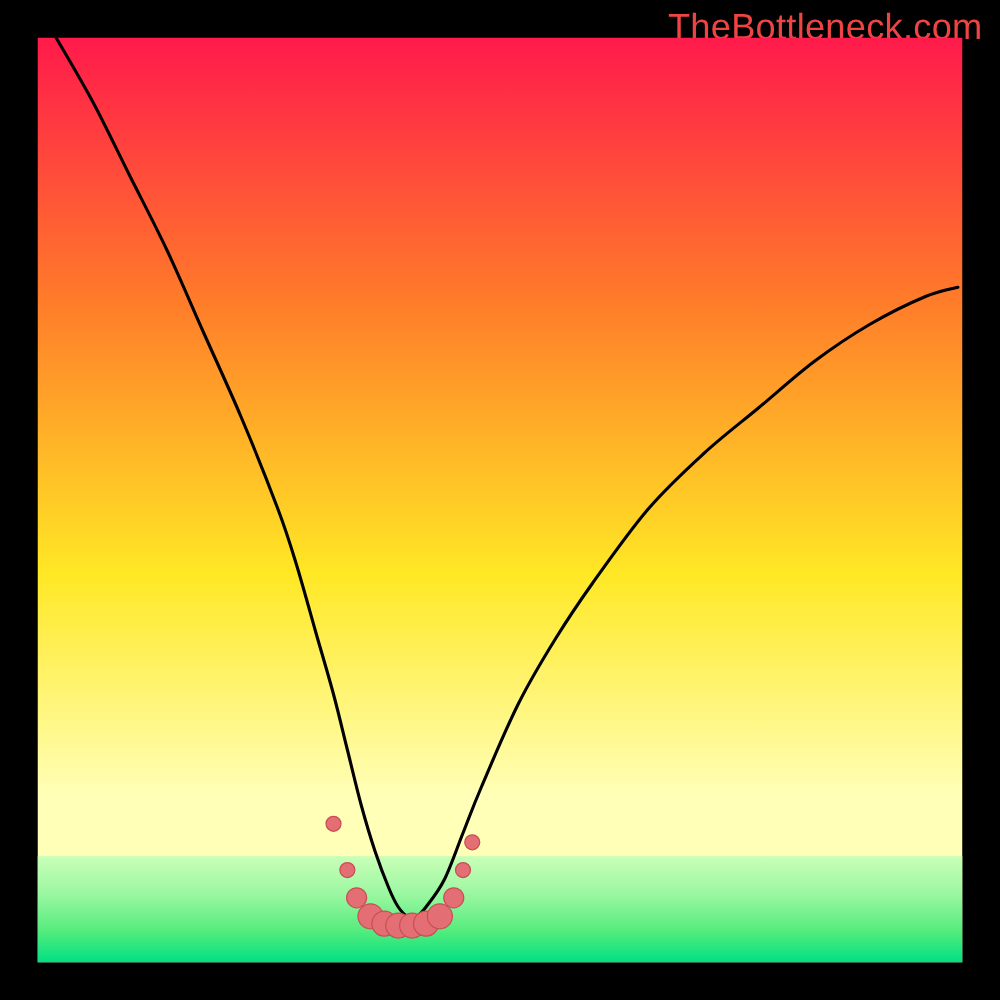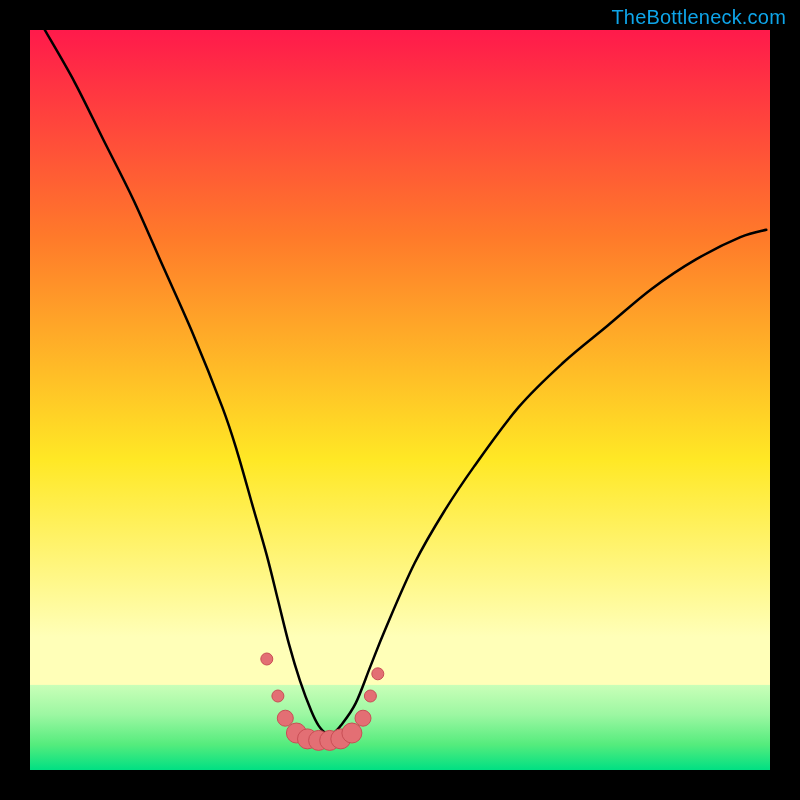--- a/index.html
+++ b/index.html
@@ -24,22 +24,22 @@
     top: 30px;
     left: 30px;
     width: 740px;
     height: 740px;
     
   }
   .watermark {
     position: absolute;
     top: 6px;
     right: 14px;
-    color: #0ea5e9;
-    font-size: 20px;
+    color: #ef4444;
+    font-size: 29px;
     font-weight: 500;
     letter-spacing: 0.2px;
     user-select: none;
   }
   svg {
     display: block;
   }
 </style>
 </head>
 <body>

